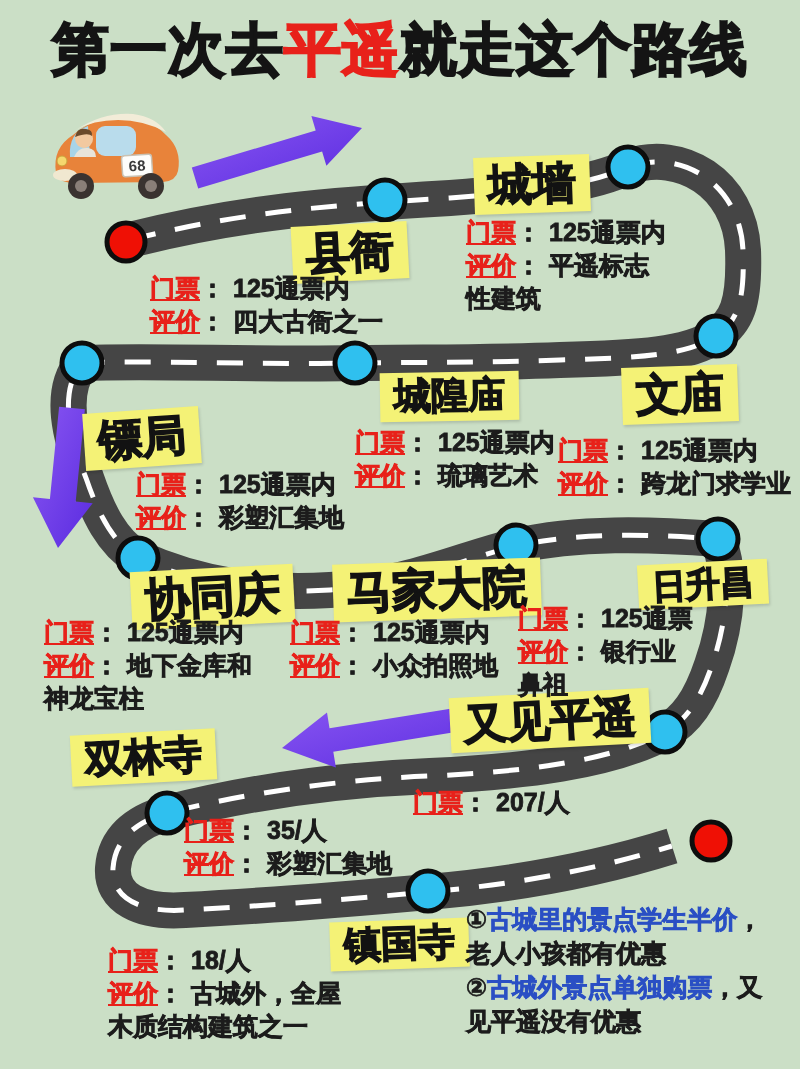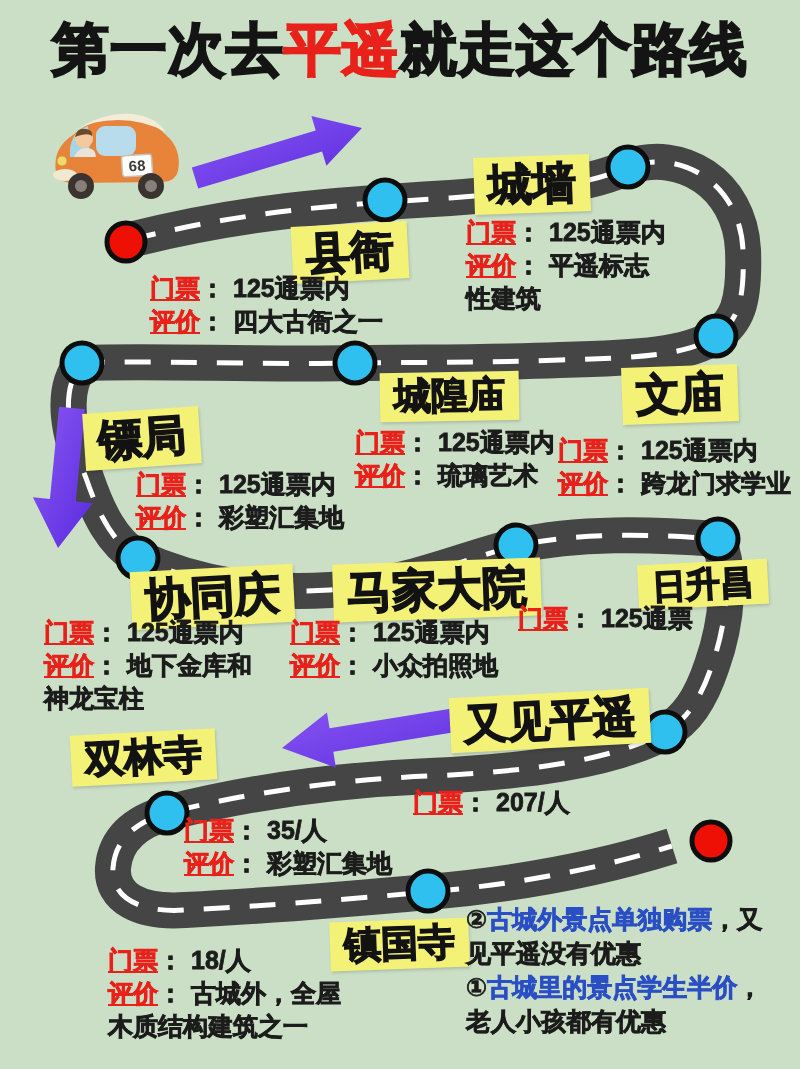--- a/index.html
+++ b/index.html
@@ -162,34 +162,35 @@
     <div><span class="red">评价</span><span class="colon">：</span><span>地下金库和神龙宝柱</span></div>
   </div>
 
   <div class="info" style="left:290px;top:616px;width:310px;">
     <div><span class="red">门票</span><span class="colon">：</span><span>125通票内</span></div>
     <div><span class="red">评价</span><span class="colon">：</span><span>小众拍照地</span></div>
   </div>
 
   <div class="info" style="left:518px;top:602px;width:178px;">
     <div><span class="red">门票</span><span class="colon">：</span><span>125通票</span></div>
+    <div><span class="red">评价</span><span class="colon">：</span><span>银行业鼻祖</span></div>
   </div>
 
   <div class="info" style="left:413px;top:786px;width:340px;">
     <div><span class="red">门票</span><span class="colon">：</span><span>207/人</span></div>
   </div>
 
   <div class="info" style="left:184px;top:814px;width:310px;">
     <div><span class="red">门票</span><span class="colon">：</span><span>35/人</span></div>
     <div><span class="red">评价</span><span class="colon">：</span><span>彩塑汇集地</span></div>
   </div>
 
   <div class="info" style="left:108px;top:944px;width:246px;">
     <div><span class="red">门票</span><span class="colon">：</span><span>18/人</span></div>
     <div><span class="red">评价</span><span class="colon">：</span><span>古城外，全屋木质结构建筑之一</span></div>
   </div>
 
   <div class="notes">
+    <div><span>①</span><span class="blue">古城里的景点学生半价</span><span>，</span><span>老人小孩都有优惠</span></div>
     <div><span>②</span><span class="blue">古城外景点单独购票</span><span>，又</span><span>见平遥没有优惠</span></div>
-    <div><span>①</span><span class="blue">古城里的景点学生半价</span><span>，</span><span>老人小孩都有优惠</span></div>
   </div>
 
 </div>
 
 </body></html>

